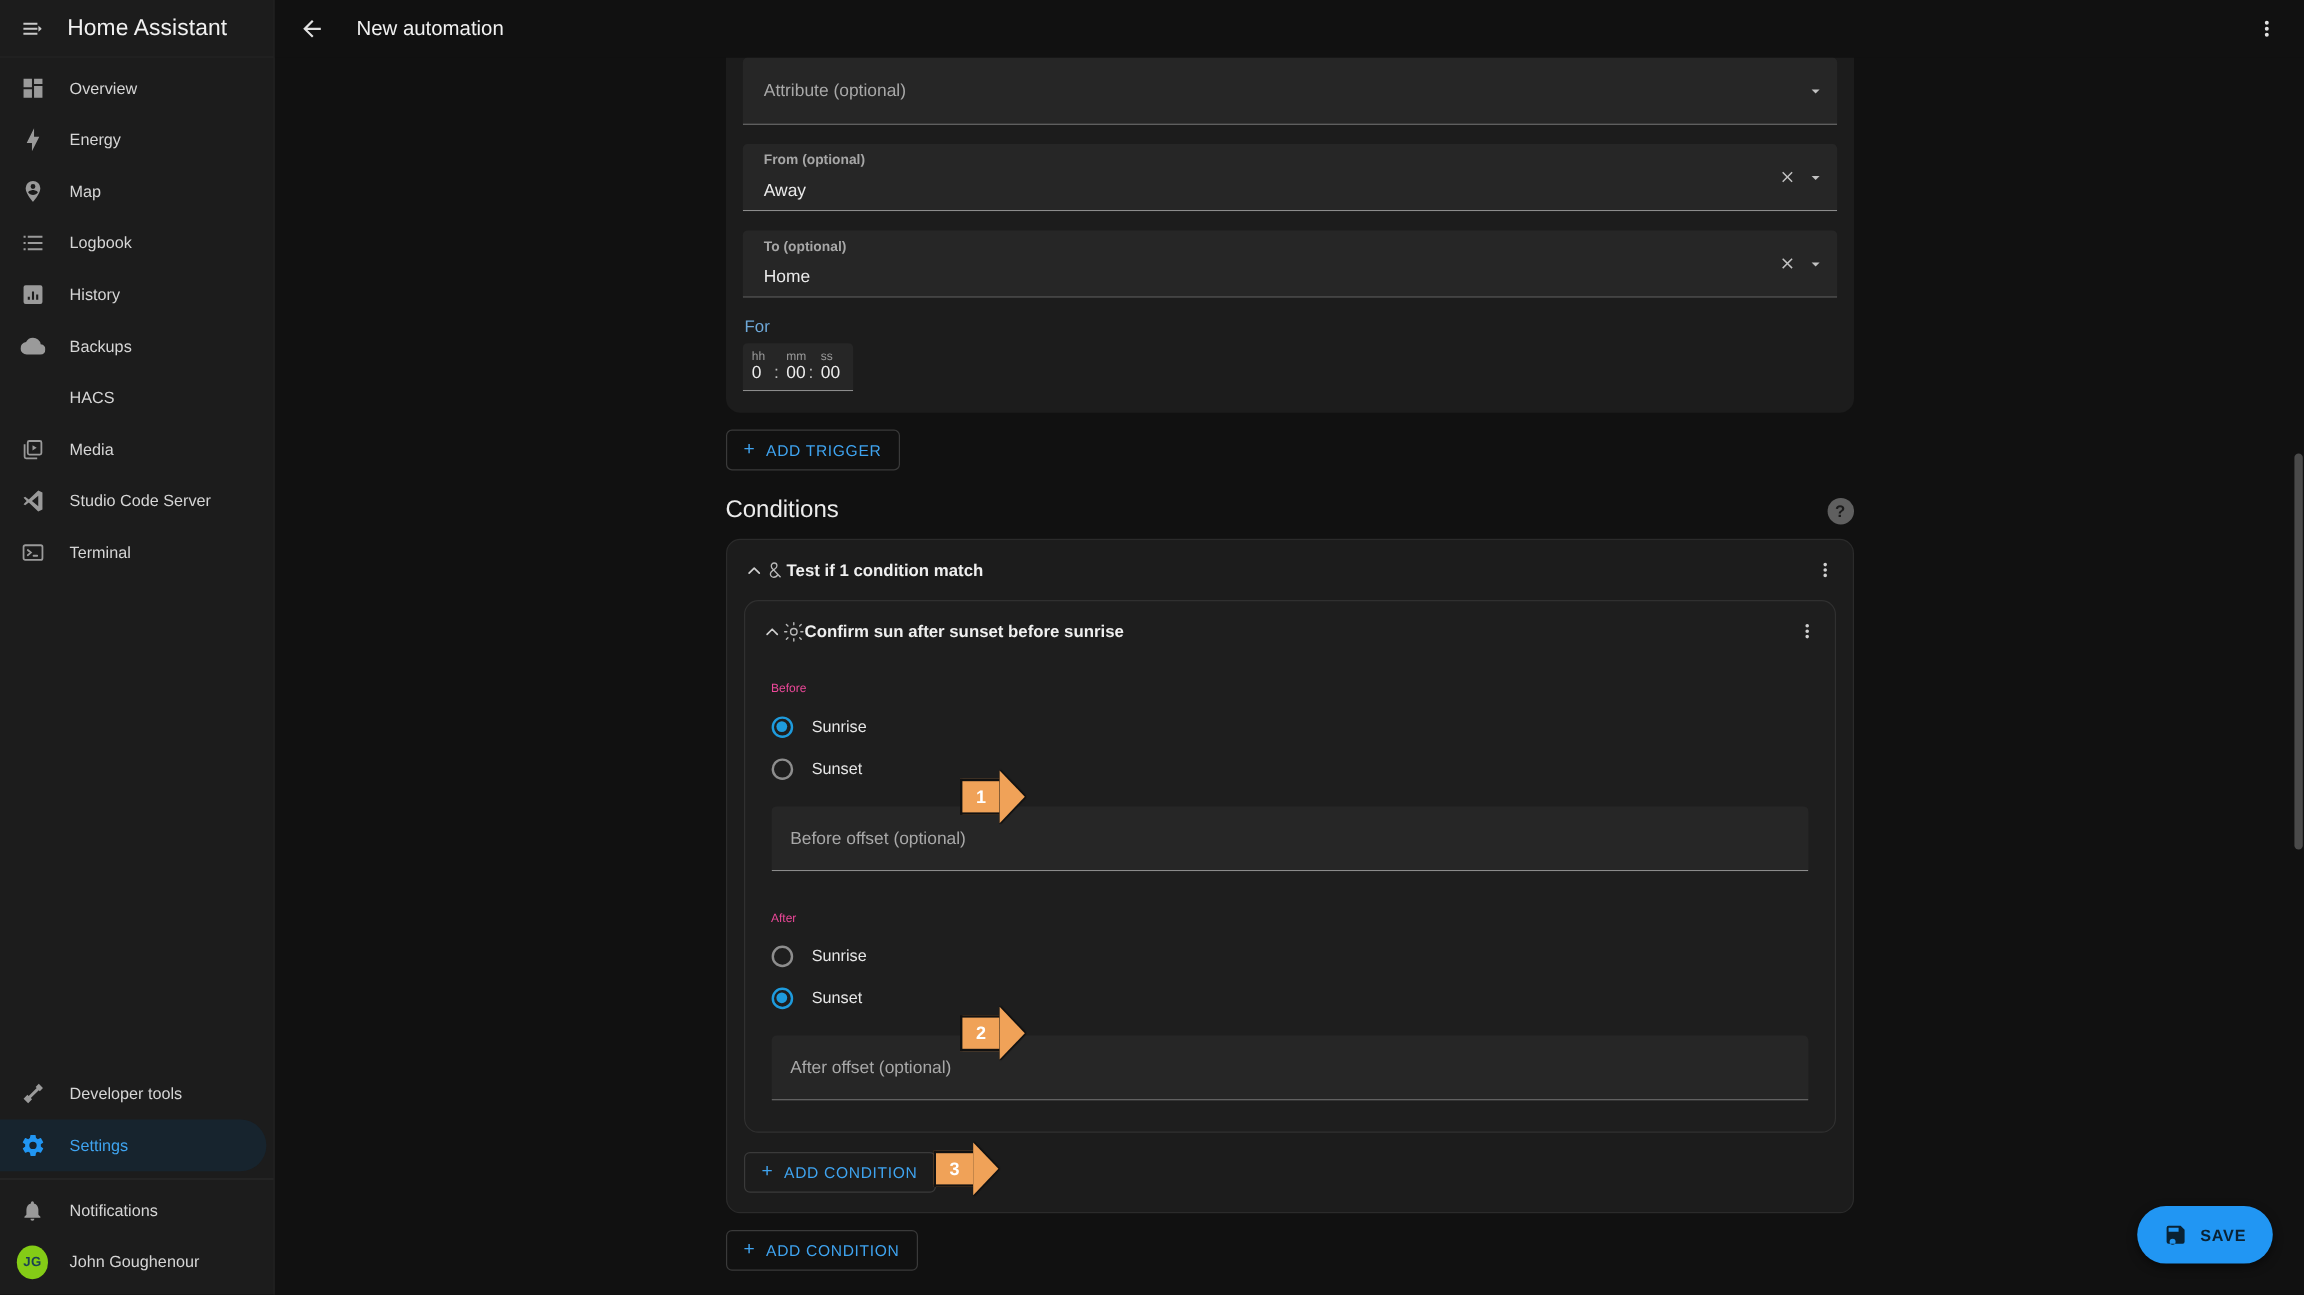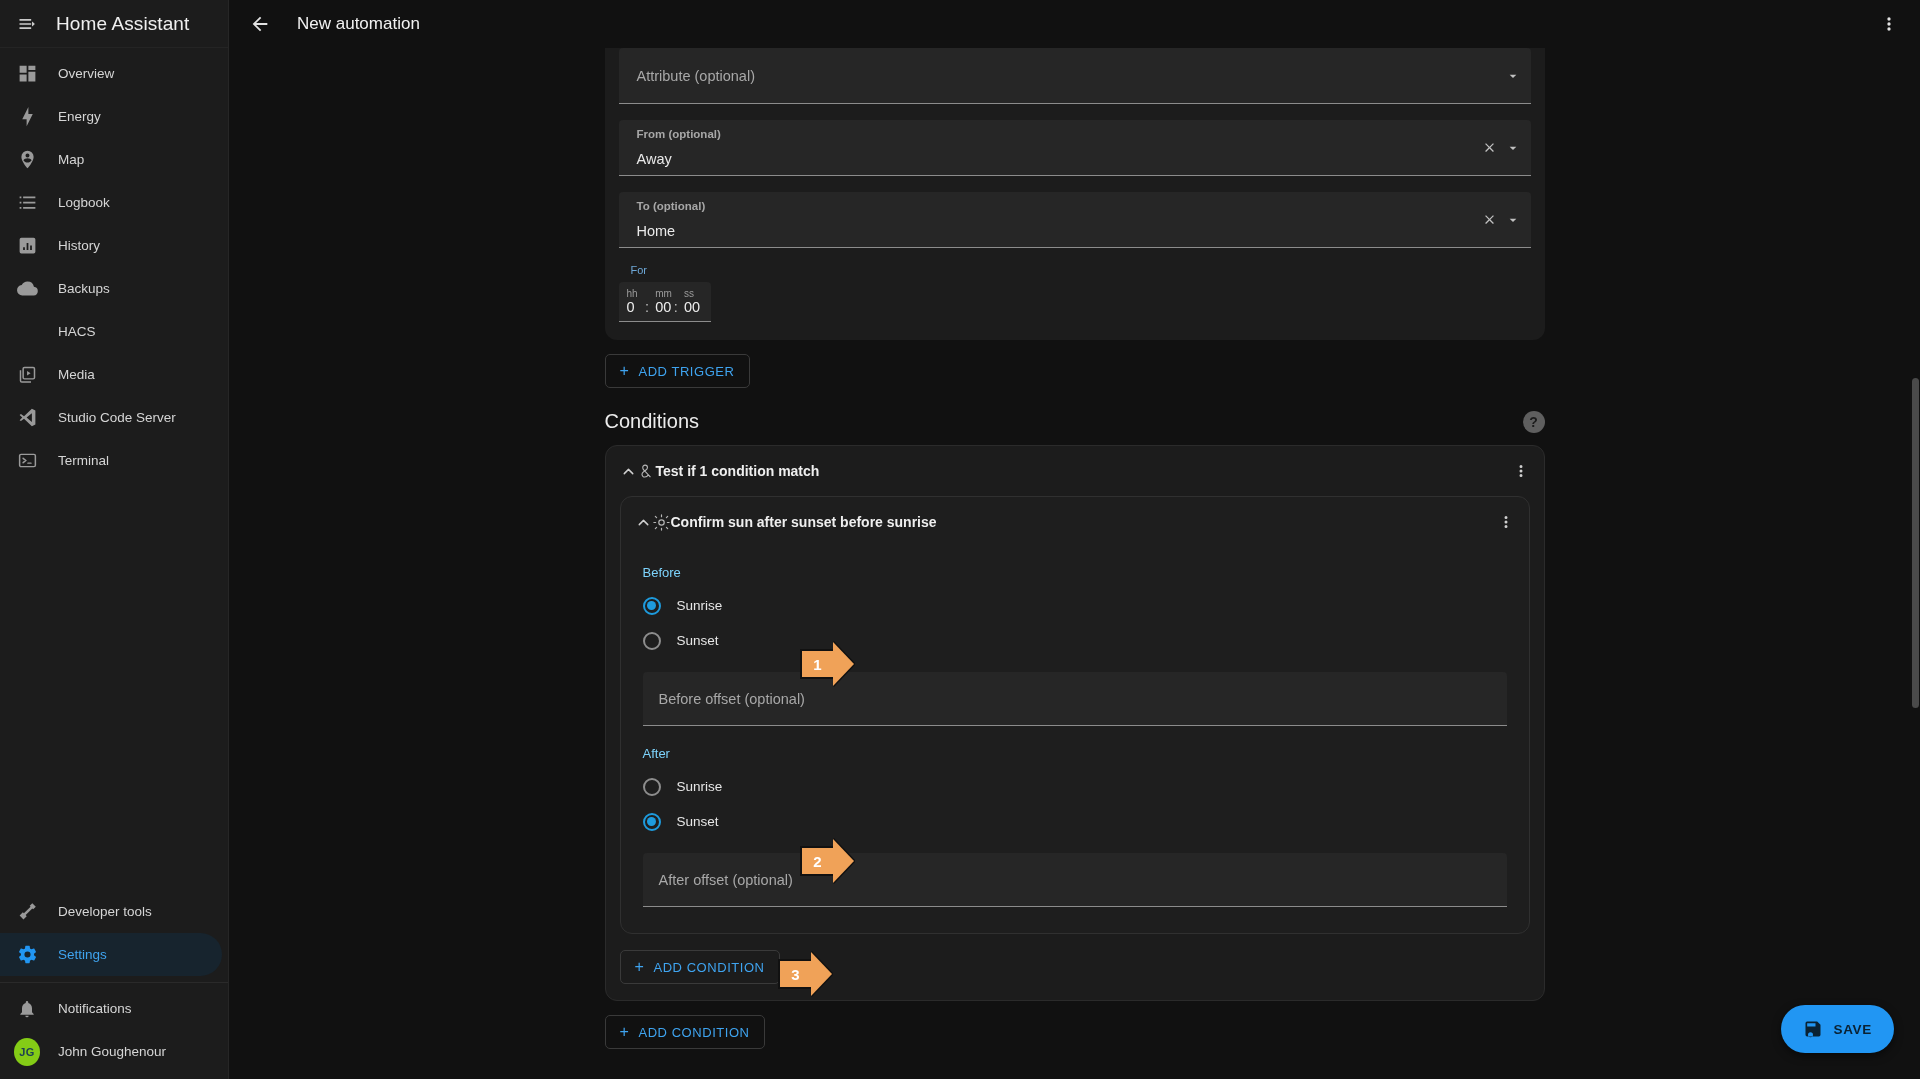--- a/index.html
+++ b/index.html
@@ -125,21 +125,21 @@
   .tf-val { font-size: 14.5px; color: #eaeaea; }
   .tf-ph { font-size: 14.5px; color: #a8a8a8; }
   .tf-actions {
     position: absolute; right: 10px; top: 50%;
     transform: translateY(-50%);
     display: flex; align-items: center; gap: 8px;
   }
   .tf-ico { color: #c2c2c2; cursor: pointer; display: flex; }
 
   
-  .dur-label { font-size: 11px; color: #6ea8d8; margin: 4px 0 6px 12px; }
+  .dur-label { font-size: 14px; color: #6ea8d8; margin: 4px 0 6px 2px; }
   .dur-box {
     width: 92px; background: #262626;
     border-bottom: 1px solid #8c8c8c;
     border-radius: 4px 4px 0 0;
     padding: 6px 8px 6px 8px;
   }
   .dur-heads { display: flex; font-size: 10px; color: #9b9b9b; }
   .dur-heads span { width: 22px; text-align: left; }
   .dur-heads .sep { width: 12px; }
   .dur-vals { display: flex; font-size: 14.5px; color: #ededed; align-items: baseline; }
@@ -180,21 +180,21 @@
   .cond-title { font-size: 14px; color: #efefef; font-weight: 600; flex: 1 1 auto; }
   .dots { color: #d0d0d0; cursor: pointer; display: flex; padding: 2px; }
 
   .cond-inner {
     margin: 0 14px 0 14px;
     background: #1e1e1e;
     border: 1px solid #303030;
     border-radius: 12px;
   }
   .cond-body { padding: 4px 22px 26px 22px; }
-  .grp-label { font-size: 13px; color: #7dd3fc; margin: 14px 0 8px 0; }
+  .grp-label { font-size: 10px; color: #ec4899; margin: 14px 0 8px 0; }
 
   .radio-row {
     display: flex; align-items: center; gap: 16px;
     height: 35px; cursor: pointer; position: relative;
   }
   .radio {
     width: 18px; height: 18px; border-radius: 50%;
     border: 2px solid #8d8d8d; flex: 0 0 18px;
     display: flex; align-items: center; justify-content: center;
   }
@@ -540,21 +540,21 @@
               </label>
               <label class="radio-row">
                 <span class="radio"></span>
                 <span class="radio-lbl">Sunset</span>
               </label>
 
               <div class="offset-tf">
                 <span class="tf-ph">Before offset (optional)</span>
               </div>
 
-              <div class="grp-label" style="margin-top:20px;">After</div>
+              <div class="grp-label" style="margin-top:34px;">After</div>
 
               <label class="radio-row">
                 <span class="radio"></span>
                 <span class="radio-lbl">Sunrise</span>
               </label>
               <label class="radio-row">
                 <span class="radio on"></span>
                 <span class="radio-lbl">Sunset</span>
               </label>
 

